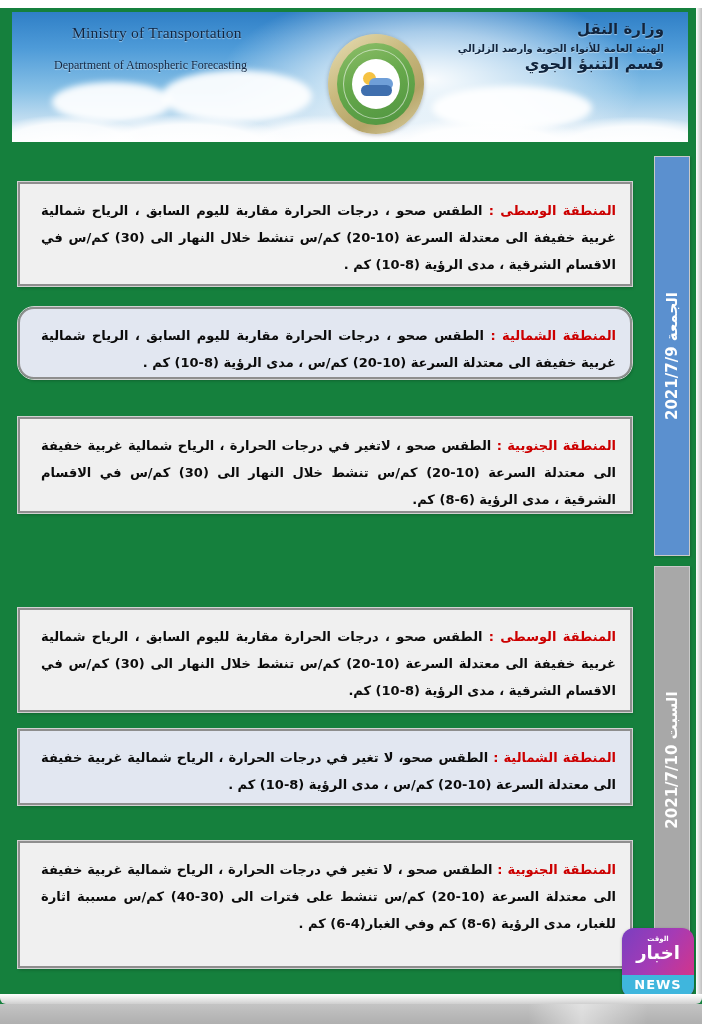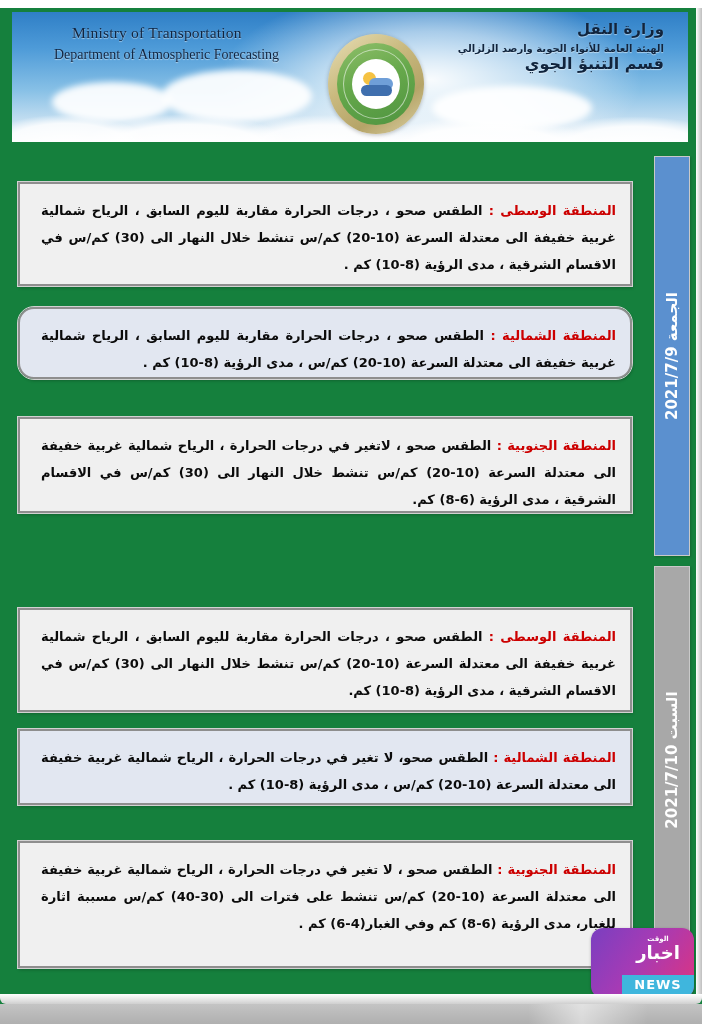--- a/index.html
+++ b/index.html
@@ -59,21 +59,21 @@
     top: 12px;
     width: 290px;
     text-align: left;
     direction: ltr;
     color: #11243f;
     font-family: "Liberation Serif", "DejaVu Serif", serif;
     text-shadow: 0 1px 1px rgba(255,255,255,0.55);
   }
   .header-en .l1 { font-size: 15.5px; padding-left: 34px; letter-spacing: .2px; }
   .header-en .l2 { font-size: 13px; padding-left: 2px; margin-top: 4px; letter-spacing: -.1px; }
-  .header-en .l3 { font-size: 14px; padding-left: 16px; margin-top: 5px; }
+  .header-en .l3 { font-size: 12px; padding-left: 16px; margin-top: 16px; }
 
   .header-ar {
     position: absolute;
     right: 24px;
     top: 8px;
     width: 300px;
     text-align: right;
     direction: rtl;
     color: #10243d;
     font-weight: bold;
@@ -201,21 +201,20 @@
     width: 72px;
     height: 70px;
     border-radius: 12px;
     background: linear-gradient(125deg, #7a3fc0 0%, #a53bb5 45%, #e0337e 100%);
     box-shadow: 0 1px 3px rgba(0,0,0,0.3);
     overflow: hidden;
     display: flex;
     flex-direction: column;
     align-items: center;
     justify-content: flex-start;
-    padding-left: 31px;
   }
   .wm-small {
     margin-top: 7px;
     font-size: 7px;
     color: #ffffff;
     font-weight: bold;
     direction: rtl;
   }
   .wm-ar {
     font-size: 18px;

